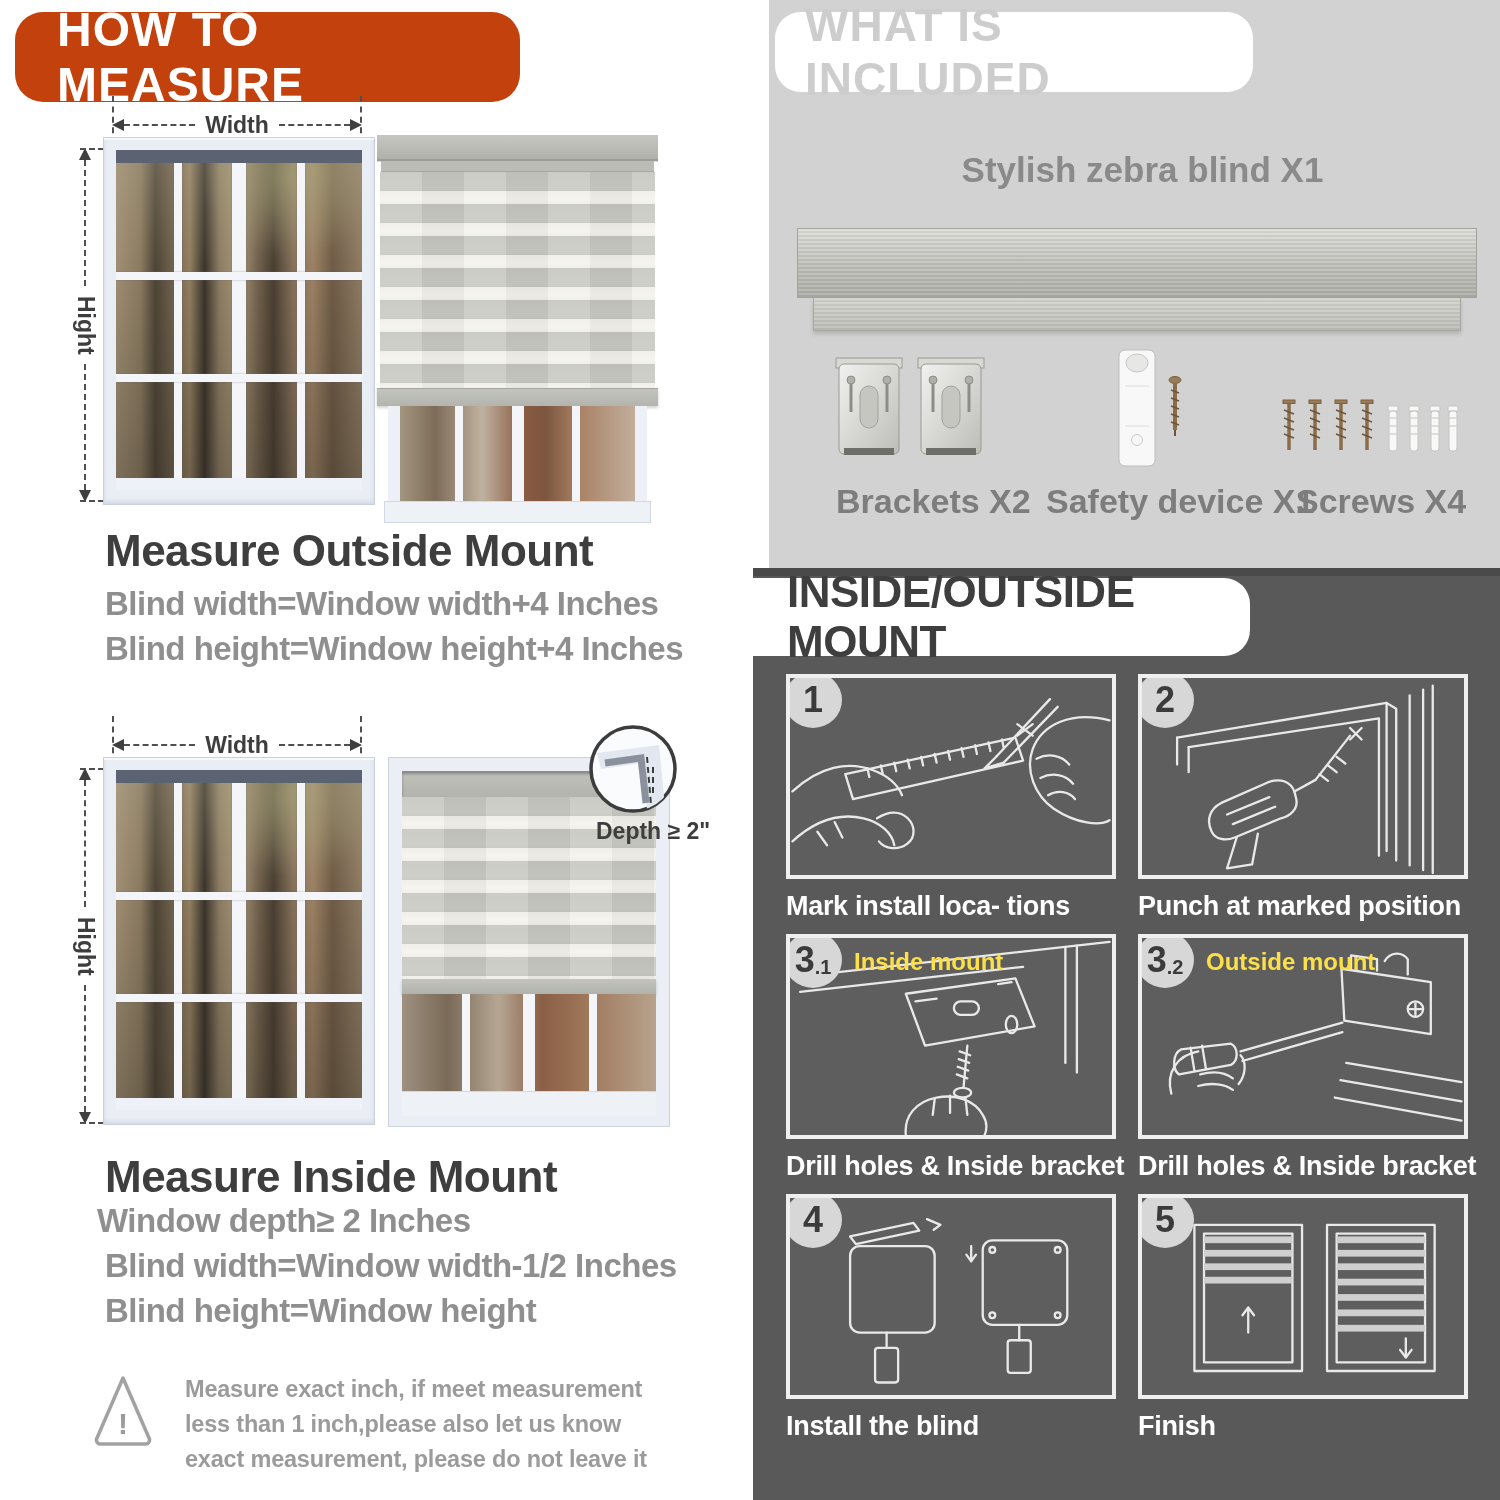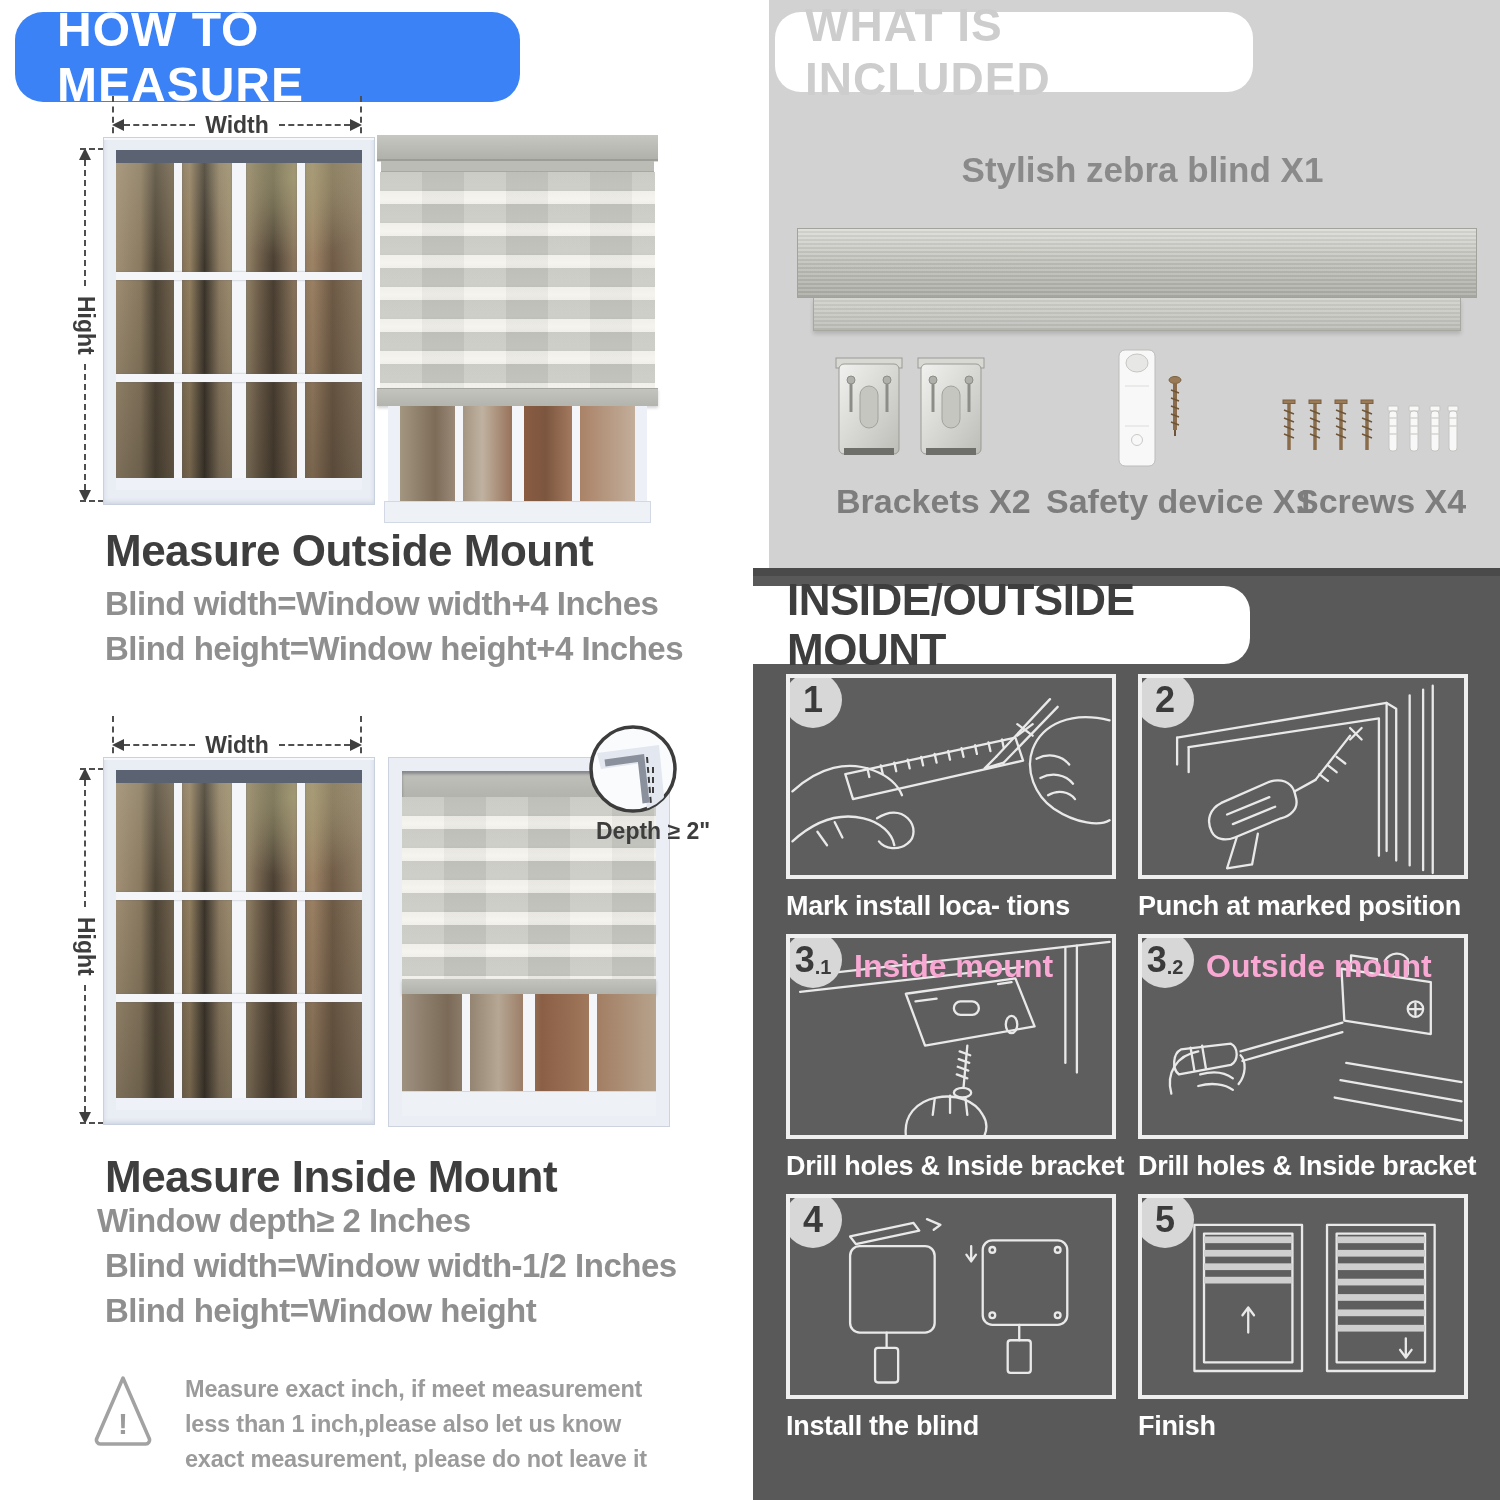--- a/index.html
+++ b/index.html
@@ -1,27 +1,27 @@
 <!DOCTYPE html>
 <html><head>
 <meta charset="utf-8">
 <style>
   html,body{margin:0;padding:0;background:#fff;}
   .canvas{position:relative;width:1500px;height:1500px;background:#ffffff;overflow:hidden;
           font-family:"Liberation Sans", sans-serif;}
   .abs{position:absolute;}
 
   
-  .hdr-gray{position:absolute;left:15px;top:12px;width:505px;height:90px;background:#3b82f6;
+  .hdr-gray{position:absolute;left:15px;top:12px;width:505px;height:90px;background:#c2410c;
             border-radius:28px;display:flex;align-items:center;}
   .hdr-gray span{color:#ffffff;font-size:48px;font-weight:bold;padding-left:42px;letter-spacing:1px;}
   .hdr-white{position:absolute;left:6px;top:12px;width:478px;height:80px;background:#ffffff;
              border-radius:26px;display:flex;align-items:center;}
   .hdr-white span{color:#cdcdcd;font-size:46px;font-weight:bold;padding-left:30px;letter-spacing:1px;}
-  .hdr-mount{position:absolute;left:0;top:18px;width:497px;height:78px;background:#ffffff;
+  .hdr-mount{position:absolute;left:0;top:10px;width:497px;height:78px;background:#ffffff;
              border-radius:0 26px 26px 0;display:flex;align-items:center;}
   .hdr-mount span{color:#3e3e3e;font-size:44px;font-weight:bold;padding-left:34px;letter-spacing:-0.5px;}
 
   
   .sec-title{position:absolute;color:#3e3e3e;font-size:44px;font-weight:bold;letter-spacing:-0.5px;margin:0;}
   .rule{position:absolute;color:#8f8f8f;font-size:33px;font-weight:bold;letter-spacing:-0.5px;margin:0;}
   .dim-lbl{font-weight:bold;color:#3d3d3d;font-size:23px;padding:0 10px;line-height:1;}
   .dim-lbl.v{writing-mode:vertical-rl;padding:10px 0;}
   .depth-lbl{position:absolute;color:#3d3d3d;font-size:23px;font-weight:bold;}
 
@@ -123,21 +123,21 @@
   .right-dark::before{content:"";position:absolute;top:0;left:0;right:0;height:8px;background:#4a4a4a;}
 
   .steps{position:absolute;left:33px;top:106px;display:grid;grid-template-columns:330px 330px;
          column-gap:22px;row-gap:12px;}
   .step{width:330px;}
   .panel{position:relative;height:205px;border:4px solid #efefef;background:#5e5e5e;box-sizing:border-box;overflow:hidden;}
   .badge{position:absolute;top:-6px;left:-6px;width:58px;height:56px;border-radius:50%;background:#d7d7d7;
          color:#3b3b3b;font-weight:bold;display:flex;align-items:center;justify-content:center;z-index:2;}
   .badge .n{font-size:36px;line-height:1;}
   .badge .sub{font-size:20px;line-height:1;margin-top:14px;}
-  .step-title{position:absolute;left:64px;top:10px;color:#f9a8d4;font-size:32px;font-weight:bold;z-index:2;white-space:nowrap;}
+  .step-title{position:absolute;left:64px;top:10px;color:#fde047;font-size:24px;font-weight:bold;z-index:2;white-space:nowrap;}
   .cap{margin-top:12px;color:#ffffff;font-size:27px;font-weight:bold;letter-spacing:-0.3px;white-space:nowrap;}
   .art{position:absolute;inset:0;width:100%;height:100%;}
   .art path,.art line,.art rect,.art circle,.art ellipse,.art polygon,.art polyline
       {stroke:#e9e9e9;stroke-width:2.4;fill:none;stroke-linecap:round;stroke-linejoin:round;}
   .art .fill{fill:#cfcfcf;stroke:none;}
 </style>
 </head>
 <body>
 
 <div class="canvas">

